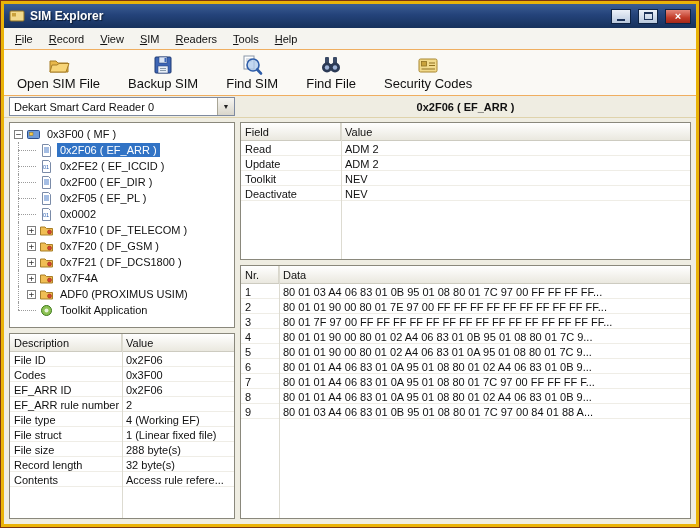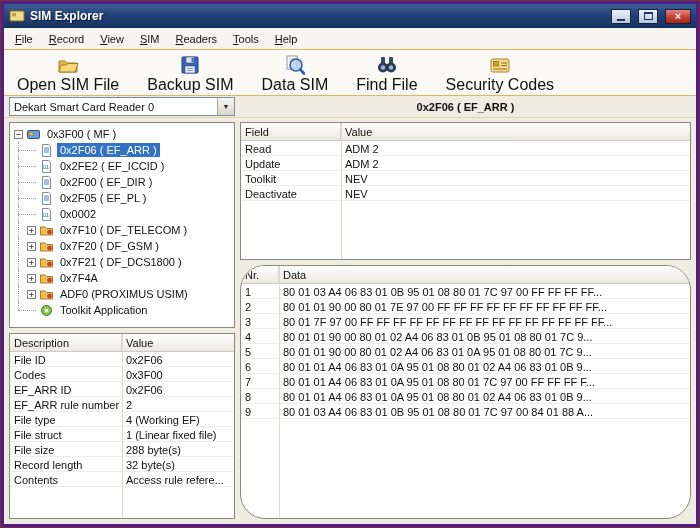--- a/index.html
+++ b/index.html
@@ -1,19 +1,19 @@
 <!DOCTYPE html>
 <html><head>
 <meta charset="utf-8">
 <style>
   * { margin:0; padding:0; box-sizing:border-box; }
   html,body { background:#fff; }
   body { font-family:"Liberation Sans","DejaVu Sans",sans-serif; font-size:11px; color:#111; }
 
-  .frame { width:700px; height:528px; background:#4c1d95; border:1px solid #7A3410; padding:3px; }
+  .frame { width:700px; height:528px; background:#eab308; border:1px solid #7A3410; padding:3px; }
   .win { width:100%; height:100%; display:flex; flex-direction:column; background:#EFEDE2; overflow:hidden; }
 
   
   .titlebar { height:24px; flex:0 0 auto; background:linear-gradient(#3C5E93 0%, #24437A 45%, #16315C 100%);
               display:flex; align-items:center; padding:0 5px; gap:5px; }
   .title-icon { width:16px; height:16px; display:inline-flex; }
   .title-text { color:#fff; font-weight:bold; font-size:12px; flex:1; text-shadow:1px 1px 1px #0A1A33; }
   .winbtn { width:20px; height:15px; border:1px solid #0E2344; display:flex; align-items:center; justify-content:center; margin-left:2px; }
   .btn-min,.btn-max { background:linear-gradient(#EDF2F9,#B9C8DD); }
   .btn-close { background:linear-gradient(#E5887B 0%,#C23B28 60%,#A52819 100%); width:26px; color:#fff; font-weight:bold; font-size:11px; line-height:1; }
@@ -23,40 +23,40 @@
   
   .menubar { height:22px; flex:0 0 auto; background:#F5F4EF; border-bottom:1px solid #EFAE60;
              display:flex; align-items:center; padding:0 3px; }
   .menu-item { padding:5px 8px; cursor:default; }
 
   
   .toolbar { height:46px; flex:0 0 auto; background:#FAF9F5; border-bottom:1px solid #EFAE60;
              display:flex; align-items:flex-start; padding:2px 8px 0; gap:18px; }
   .tool-btn { display:flex; flex-direction:column; align-items:center; gap:0px; padding:2px 5px; }
   .tool-icon { width:22px; height:22px; display:inline-flex; }
-  .tool-label { font-size:16px; white-space:nowrap; }
+  .tool-label { font-size:13px; white-space:nowrap; }
 
   
   .reader-row { height:22px; flex:0 0 auto; display:flex; align-items:center; padding:9px 5px; gap:5px;
                 border-bottom:1px solid #DFD3AC; }
   .combo { width:226px; height:19px; background:#fff; border:1px solid #7E8AA0; display:flex; align-items:center; }
   .combo-value { flex:1; padding:0 4px; white-space:nowrap; overflow:hidden; }
   .combo-btn { width:17px; height:100%; background:linear-gradient(#F7F6F2,#D9D6CB); border-left:1px solid #A9A696;
                display:flex; align-items:center; justify-content:center; font-size:7px; color:#222; }
   .sel-header { flex:1; text-align:center; font-weight:bold; font-size:11px; }
 
   
   .content { flex:1; display:flex; gap:5px; padding:4px 5px 5px; min-height:0; }
   .col-left { width:226px; flex:0 0 226px; display:flex; flex-direction:column; gap:5px; min-height:0; }
   .col-right { flex:1; display:flex; flex-direction:column; gap:5px; min-width:0; min-height:0; }
   .panel { background:#fff; border:1px solid #8A887C; position:relative; overflow:hidden; }
   .tree-panel { height:206px; flex:0 0 206px; padding:3px 2px; }
   .props-panel { flex:1; }
   .access-panel { height:138px; flex:0 0 138px; }
-  .records-panel { flex:1;border-radius:25px; }
+  .records-panel { flex:1; }
 
   
   .thead { display:flex; height:18px; background:linear-gradient(#FFFFFF,#EAE8DF); border-bottom:1px solid #CDCBC0; }
   .thead span { display:flex; align-items:center; padding:0 4px; border-right:1px solid #D9D7CC; height:100%; white-space:nowrap; overflow:hidden;text-align:right; }
   .thead .c2 { flex:1; border-right:none; }
   .trow { display:flex; height:15px; line-height:16px; border-bottom:1px solid #EFEDE6; }
   .trow span { white-space:nowrap; overflow:hidden; }
   .trow .c1 { padding:0 4px; }
   .trow .c2 { flex:1; padding:0 4px; }
   .props-panel .c1 { width:112px; flex:0 0 112px; }
@@ -142,21 +142,21 @@
         <div class="tool-btn">
           <span class="tool-icon">
             <svg viewBox="0 0 22 22" width="22" height="22">
               <rect x="3" y="2" width="10" height="13" fill="#FFFFFF" stroke="#8A97A8"></rect>
               <line x1="5" y1="5" x2="11" y2="5" stroke="#B9C2CE"></line>
               <line x1="5" y1="7" x2="11" y2="7" stroke="#B9C2CE"></line>
               <circle cx="12" cy="11" r="6" fill="#AFCBEC" fill-opacity="0.75" stroke="#2E5DA8" stroke-width="1.6"></circle>
               <line x1="16.2" y1="15.5" x2="20" y2="19.5" stroke="#2E5DA8" stroke-width="2.6" stroke-linecap="round"></line>
             </svg>
           </span>
-          <span class="tool-label">Data SIM</span>
+          <span class="tool-label">Find SIM</span>
         </div>
         <div class="tool-btn">
           <span class="tool-icon">
             <svg viewBox="0 0 22 22" width="22" height="22">
               <rect x="5" y="3" width="4" height="7" rx="1" fill="#3A4A66"></rect>
               <rect x="13" y="3" width="4" height="7" rx="1" fill="#3A4A66"></rect>
               <circle cx="7" cy="13.5" r="5" fill="#2B3A55"></circle>
               <circle cx="15" cy="13.5" r="5" fill="#2B3A55"></circle>
               <rect x="9" y="10" width="4" height="4" fill="#2B3A55"></rect>
               <circle cx="7" cy="13.5" r="2.2" fill="#9FB4D8"></circle>

